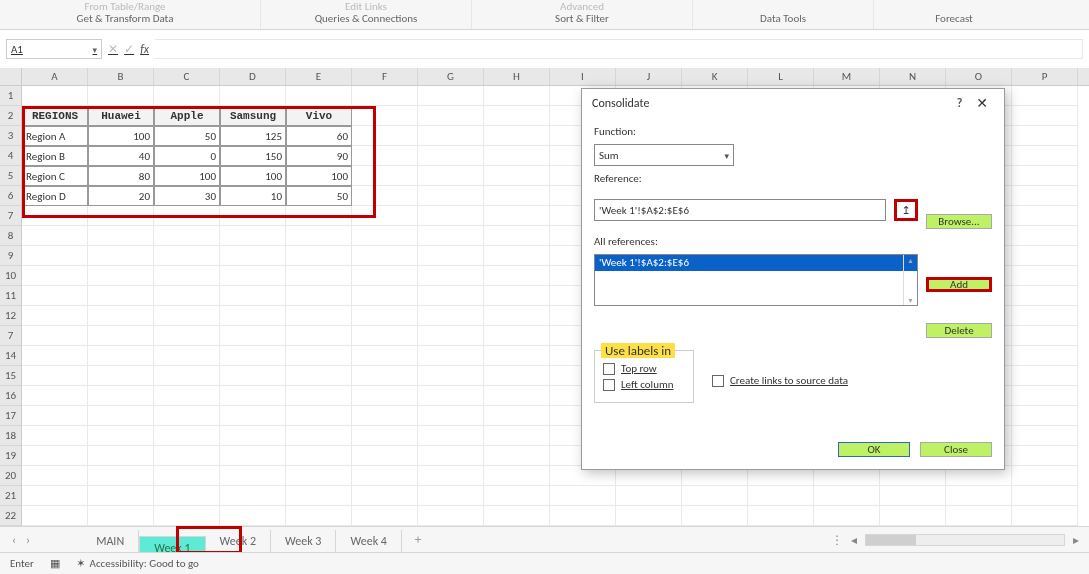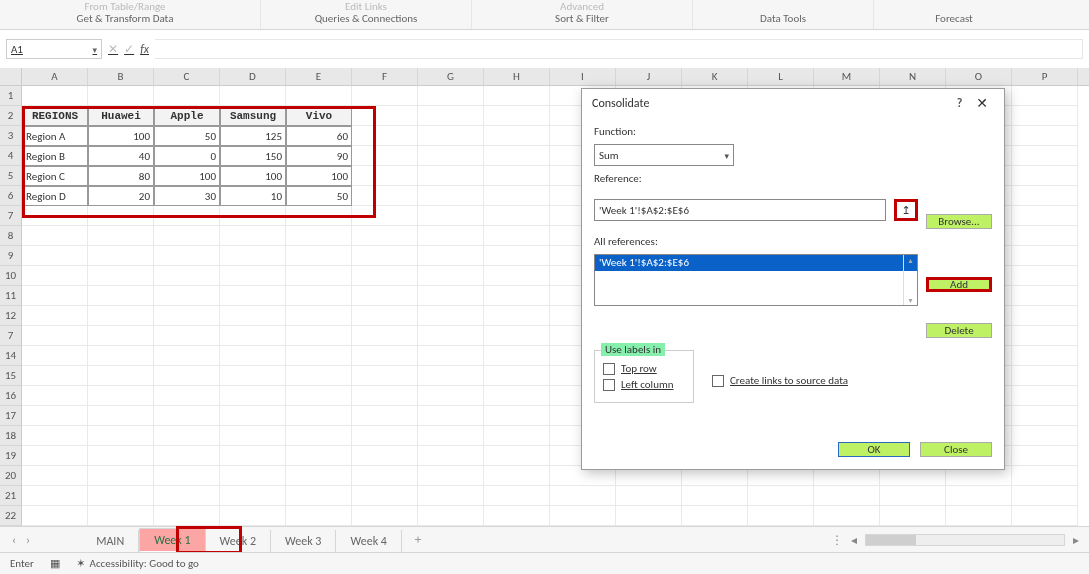--- a/index.html
+++ b/index.html
@@ -32,21 +32,21 @@
   .cell.right { justify-content:flex-end;}
   .cell.head { background:#f3f3f3; font-weight:bold; justify-content:center; border:1px solid #999;font-family:Liberation Mono, monospace;}
   .cell.bhead { border:1px solid #999;}
   .red-box { position:absolute; border:3px solid #c00000; pointer-events:none;}
 
   
   .tab-bar { position:absolute; left:0; right:0; bottom:22px; height:26px; display:flex; align-items:center; background:#f6f6f6; border-top:1px solid #d6d6d6;}
   .tab-nav { display:flex; gap:10px; padding:0 12px; color:#888;}
   .tabs { display:flex; align-items:flex-end; gap:0; margin-left:40px;}
   .tab { padding:4px 14px; font-size:12px; border-right:1px solid #d6d6d6; color:#666; background:#f6f6f6; cursor:pointer;}
-  .tab.active { background:#fca5a5; border-top:1px solid #d6d6d6; border-left:1px solid #d6d6d6; color:#217346; border-bottom:2px solid #fff; position:relative; top:1px;}
+  .tab.active { background:#5eead4; border-top:1px solid #d6d6d6; border-left:1px solid #d6d6d6; color:#217346; border-bottom:2px solid #fff; position:relative; top:9px;}
   .tab-plus { padding:4px 10px; color:#888;}
   .tab-scroll { margin-left:auto; display:flex; align-items:center; gap:8px; padding-right:10px;}
   .h-scroll { width:200px; height:12px; background:#eee; border:1px solid #d6d6d6; position:relative;}
   .h-thumb { position:absolute; left:0; top:0; bottom:0; width:50px; background:#cfcfcf;}
 
   
   .status-bar { position:absolute; left:0; right:0; bottom:0; height:22px; display:flex; align-items:center; background:#f6f6f6; border-top:1px solid #d6d6d6; padding:0 10px; gap:16px; font-size:11px; color:#555;}
 
   
   .dialog { position:absolute; top:88px; left:581px; width:424px; background:#fff; border:1px solid #9a9a9a; box-shadow: 3px 3px 12px rgba(0,0,0,0.25);}
@@ -59,21 +59,21 @@
   .row { display:flex; align-items:center; gap:8px;}
   .combo { width:140px; height:22px; border:1px solid #888; display:flex; align-items:center; padding:0 4px; justify-content:space-between; font-size:11px;}
   .combo .darr { font-size:9px; color:#555;}
   .reftxt { flex:1; height:22px; border:1px solid #888; padding:0 4px; font-size:11px; display:flex; align-items:center;}
   .refbtn { width:24px; height:22px; border:1px solid #888; display:flex; align-items:center; justify-content:center; font-size:11px;}
   .btn { width:66px; height:15px; border:1px solid #aaa; background:#bef264; font-size:11px; display:flex; align-items:center; justify-content:center; cursor:pointer;margin-top:23px;}
   .listbox { flex:1; height:52px; border:1px solid #888; background:#fff; overflow:hidden; position:relative;}
   .listitem { height:16px; background:#0a62c9; color:#fff; font-size:11px; padding:0 4px; line-height:16px;}
   .list-scroll { position:absolute; right:0; top:0; bottom:0; width:14px; border-left:1px solid #ddd; display:flex; flex-direction:column; justify-content:space-between; align-items:center; color:#aaa; font-size:8px;}
   .group-box { border:1px solid #ccc; padding:8px; font-size:11px; position:relative; width:100px;}
-  .group-box .legend { position:absolute; top:-8px; left:6px; background:#86efac; padding:0 4px; font-size:11px;}
+  .group-box .legend { position:absolute; top:-8px; left:6px; background:#fde047; padding:0 4px; font-size:13px;}
   .chk { display:flex; align-items:center; gap:6px; font-size:11px; margin:3px 0;text-decoration:underline;}
   .chk .cb { width:12px; height:12px; border:1px solid #666; }
   .dlg-btns { display:flex; justify-content:flex-end; gap:10px; margin-top:10px;}
   .dlg-btns .btn { width:72px;}
   .dlg-btns .btn.primary { border:1.5px solid #2a6bbf;}
   .red-ann { border:3px solid #c00000;}
 </style>
 </head>
 <body>
 

